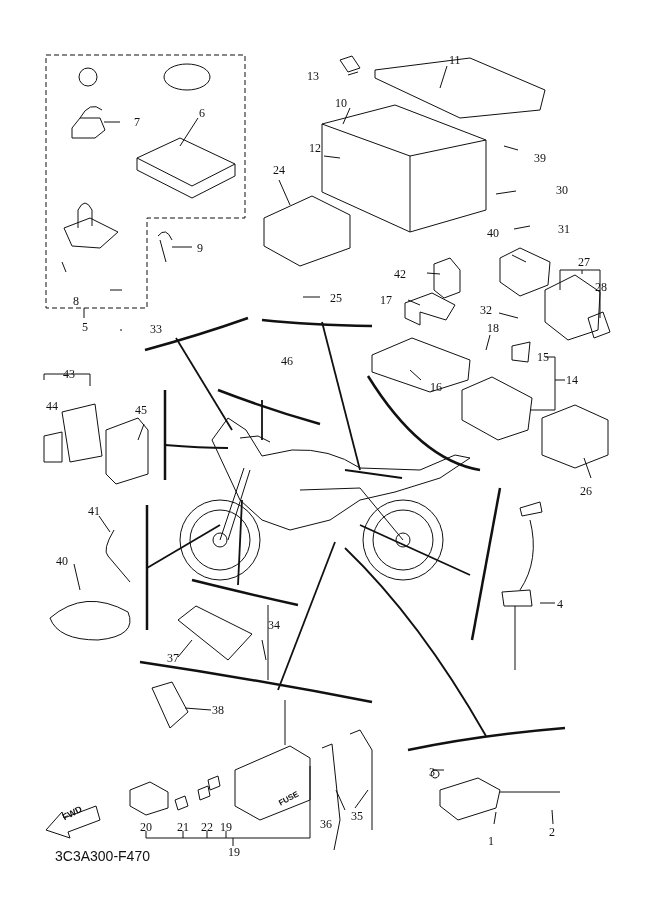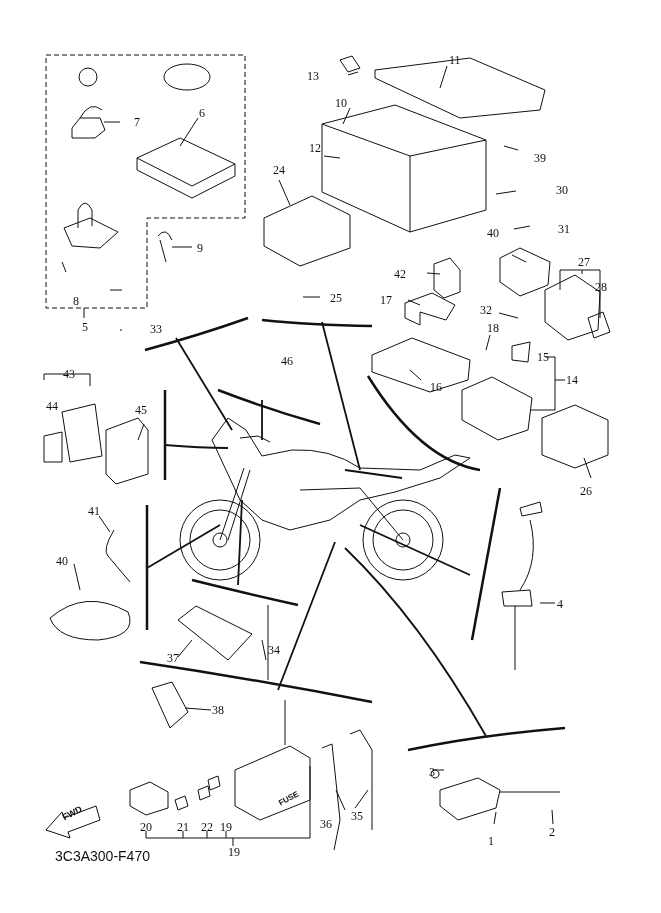--- a/index.html
+++ b/index.html
@@ -170,21 +170,21 @@
   <span class="callout" style="left:273px;top:164px">24</span>
   <span class="callout" style="left:330px;top:292px">25</span>
   <span class="callout" style="left:580px;top:485px">26</span>
   <span class="callout" style="left:578px;top:256px">27</span>
   <span class="callout" style="left:595px;top:281px">28</span>
   <span class="callout" style="left:487px;top:227px">40</span>
   <span class="callout" style="left:556px;top:184px">30</span>
   <span class="callout" style="left:558px;top:223px">31</span>
   <span class="callout" style="left:480px;top:304px">32</span>
   <span class="callout" style="left:150px;top:323px">33</span>
-  <span class="callout" style="left:268px;top:644px">34</span>
+  <span class="callout" style="left:268px;top:619px">34</span>
   <span class="callout" style="left:351px;top:810px">35</span>
   <span class="callout" style="left:320px;top:818px">36</span>
   <span class="callout" style="left:167px;top:652px">37</span>
   <span class="callout" style="left:212px;top:704px">38</span>
   <span class="callout" style="left:534px;top:152px">39</span>
   <span class="callout" style="left:56px;top:555px">40</span>
   <span class="callout" style="left:88px;top:505px">41</span>
   <span class="callout" style="left:394px;top:268px">42</span>
   <span class="callout" style="left:63px;top:368px">43</span>
   <span class="callout" style="left:46px;top:400px">44</span>

